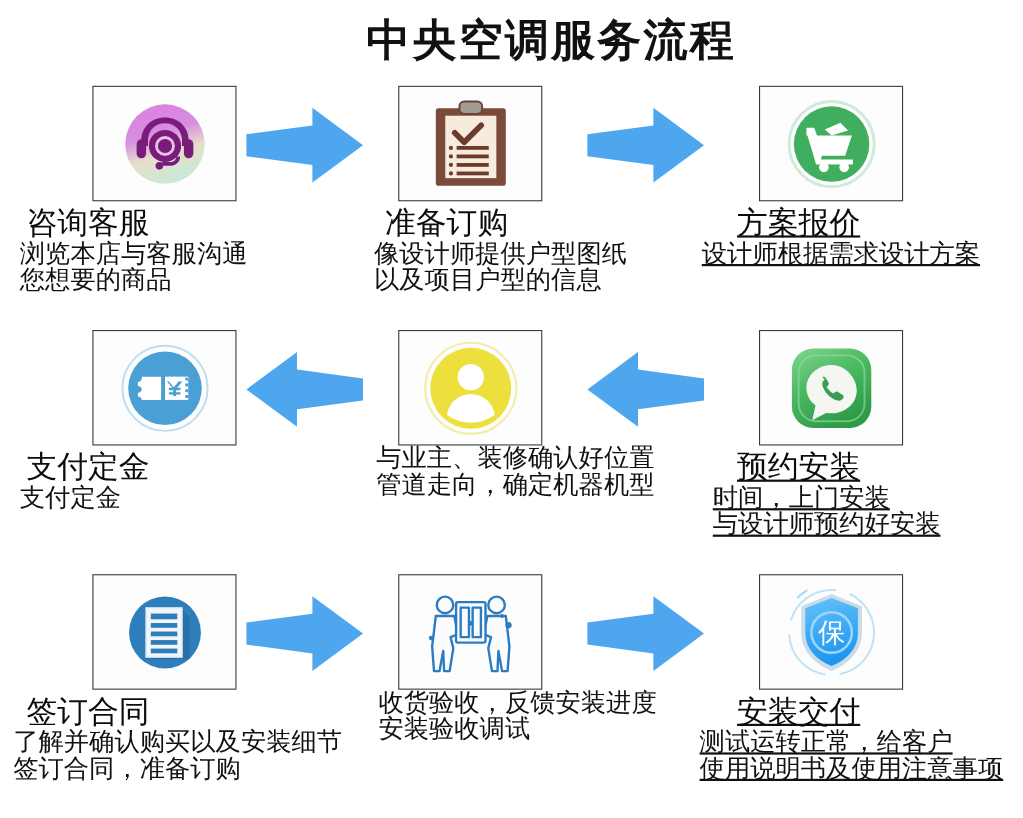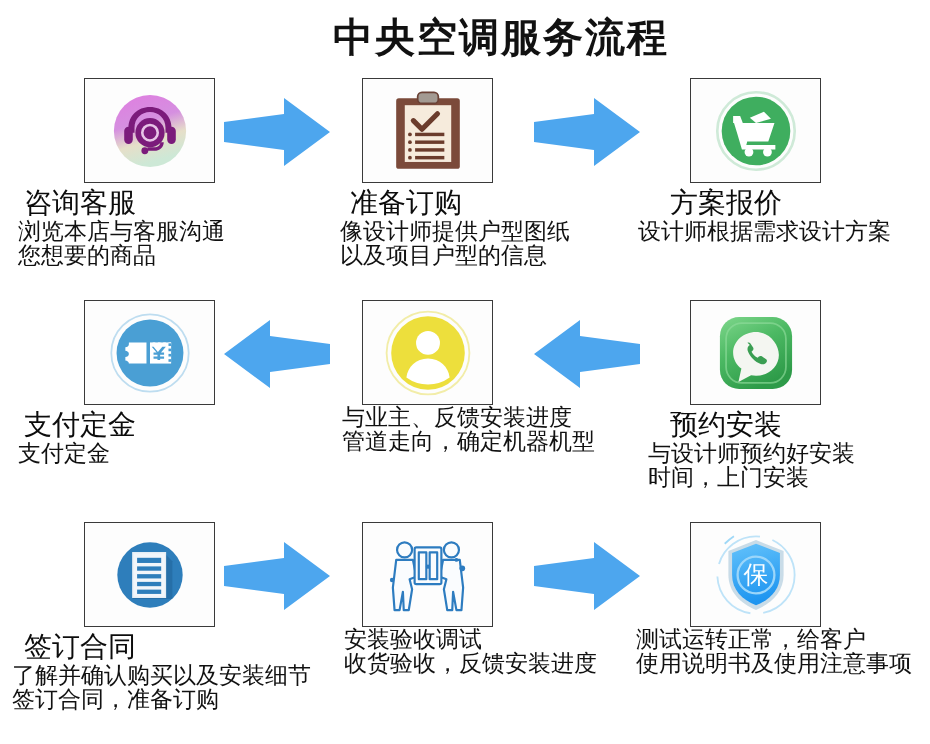--- a/index.html
+++ b/index.html
@@ -47,21 +47,21 @@
     height: 222px;
   }
 
   .step {
     position: absolute;
     width: 300px;
     top: 0;
   }
   .step.col0 { left: 2px; }
   .step.col1 { left: 312px; }
-  .step.col2 { left: 622px; }
+  .step.col2 { left: 622px; text-decoration: underline; }
 
   
   .icon-box {
     width: 131px;
     height: 105px;
     margin-left: 82px;
     border: 1px solid #3a3a3a;
     background: #fdfdfd;
     box-sizing: border-box;
     display: flex;
@@ -257,21 +257,21 @@
       <div class="icon-box">
         <span>
         <svg width="92" height="92" viewBox="0 0 100 100">
           <circle cx="50" cy="50" r="45" fill="none" stroke="#F2EDA8" stroke-width="2"></circle>
           <circle cx="50" cy="50" r="40" fill="#EDDF3C"></circle>
           <circle cx="50" cy="39" r="13" fill="#ffffff"></circle>
           <path d="M50 56c-13 0-22 9-23.5 20.5A40 40 0 0 0 73.5 76.5C72 65 63 56 50 56z" fill="#ffffff"></path>
         </svg>
         </span>
       </div>
-      <div class="step-desc">与业主、反馈安装进度</div>
+      <div class="step-desc">与业主、装修确认好位置</div>
       <div class="step-desc">管道走向，确定机器机型</div>
     </div>
 
     <div class="arrow a-r2">
       <svg viewBox="0 0 110 72">
           <polygon points="108,26 48,18 48,2 2,36 48,70 48,54 108,46" fill="#4DA6EE"></polygon>
         </svg>
     </div>
 
     <div class="step col2">
@@ -286,22 +286,22 @@
             </linearGradient>
           </defs>
           <rect x="9" y="9" width="82" height="82" rx="22" fill="url(#gGreen)"></rect>
           <rect x="16" y="16" width="68" height="68" rx="18" fill="none" stroke="#8FDC9B" stroke-width="2" opacity="0.65"></rect>
           <path d="M50 26c-14.4 0-26 10.6-26 23.6 0 7.3 3.7 13.8 9.4 18.1L30 83l14.4-7.6c1.8.3 3.7.5 5.6.5 14.4 0 26-10.6 26-23.6S64.4 26 50 26z" fill="#F4F6F1"></path>
           <path d="M43 41c-2.4 1.3-3.2 4-2.3 6.8 2 6.3 8.3 12.6 14.6 14.6 2.8.9 5.5.1 6.8-2.3.7-1.3.3-2.6-.9-3.4l-4.6-3c-1.1-.7-2.4-.5-3.3.4l-1.4 1.4c-2.9-1.4-5.6-4.1-7-7l1.4-1.4c.9-.9 1.1-2.2.4-3.3l-3-4.6c-.8-1.2-2.1-1.6-3.4-.9z" fill="#3A9E52"></path>
         </svg>
         </span>
       </div>
       <div class="step-title">预约安装</div>
+      <div class="step-desc">时间，上门安装</div>
       <div class="step-desc">与设计师预约好安装</div>
-      <div class="step-desc">时间，上门安装</div>
     </div>
   </div>
 
   <div class="row row3">
 
     <div class="step col0">
       <div class="icon-box">
         <span>
         <svg width="86" height="86" viewBox="0 0 100 100">
           <circle cx="50" cy="50" r="38" fill="#2E7EBB"></circle>
@@ -346,22 +346,22 @@
           </g>
           <g fill="#2D7CC0">
             <circle cx="55" cy="40" r="2.6"></circle>
             <circle cx="96" cy="42" r="3.4"></circle>
             <circle cx="89" cy="32" r="2.2"></circle>
             <circle cx="12" cy="56" r="2.6"></circle>
           </g>
         </svg>
         </span>
       </div>
+      <div class="step-desc">收货验收，反馈安装进度</div>
       <div class="step-desc">安装验收调试</div>
-      <div class="step-desc">收货验收，反馈安装进度</div>
     </div>
 
     <div class="arrow a-r2">
       <svg viewBox="0 0 110 72">
           <polygon points="2,26 62,18 62,2 108,36 62,70 62,54 2,46" fill="#4DA6EE"></polygon>
         </svg>
     </div>
 
     <div class="step col2">
       <div class="icon-box">
@@ -375,18 +375,19 @@
           </defs>
           <path d="M16 16a84 84 0 0 1 10-8" fill="none" stroke="#9FD8F7" stroke-width="2"></path>
           <circle cx="50" cy="50" r="42" fill="none" stroke="#BEE3F8" stroke-width="2" stroke-dasharray="58 14"></circle>
           <path d="M50 12 L80 24 v26c0 18-13 31-30 38-17-7-30-20-30-38V24z" fill="#C9DCE8"></path>
           <path d="M50 16 L76 26 v24c0 16-11 27-26 33-15-6-26-17-26-33V26z" fill="url(#gShield)"></path>
           <circle cx="50" cy="50" r="20" fill="none" stroke="#9BD6FA" stroke-width="2.5"></circle>
           <text x="50" y="59" text-anchor="middle" font-family="'DejaVu Sans','Liberation Sans',sans-serif" font-size="27" fill="#ffffff">保</text>
         </svg>
         </span>
       </div>
+      <div class="step-title">安装交付</div>
       <div class="step-desc">测试运转正常，给客户</div>
       <div class="step-desc">使用说明书及使用注意事项</div>
     </div>
   </div>
 
 </div>
 
 </body></html>

